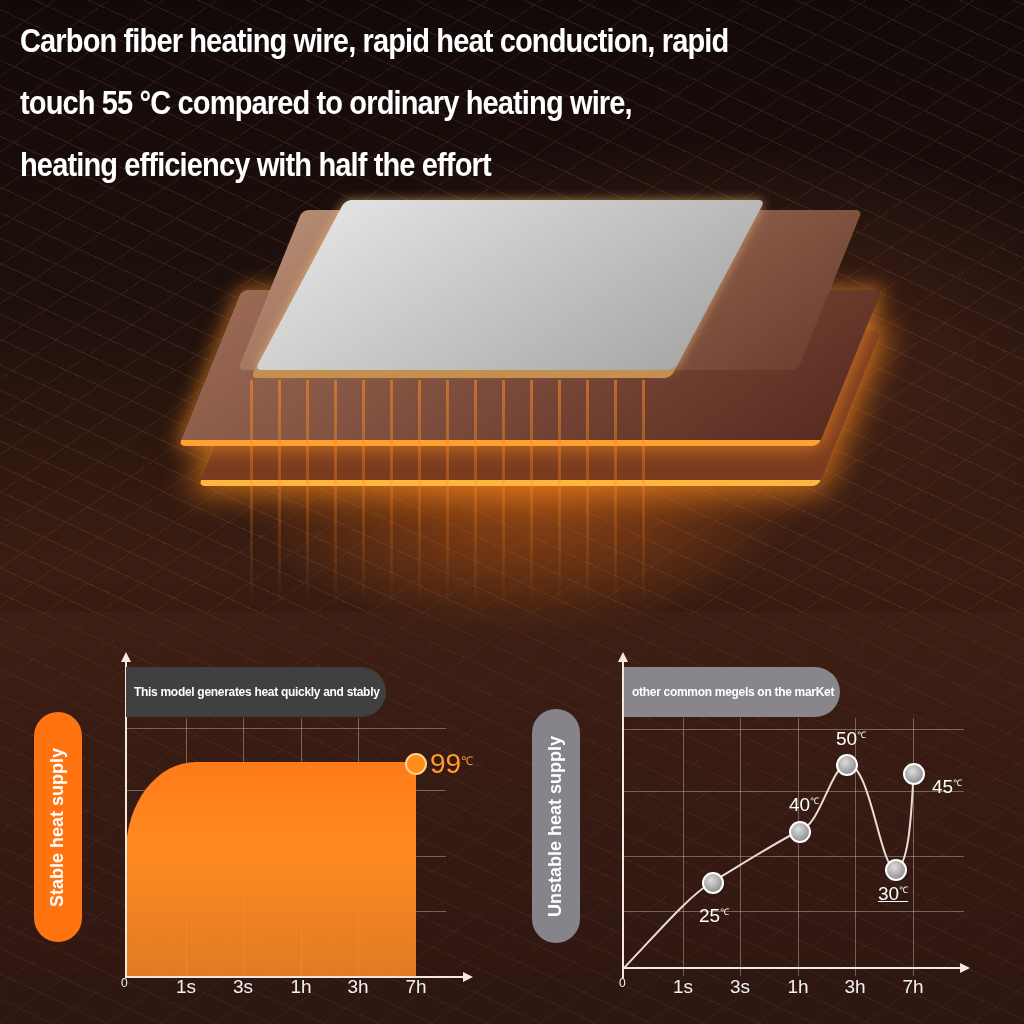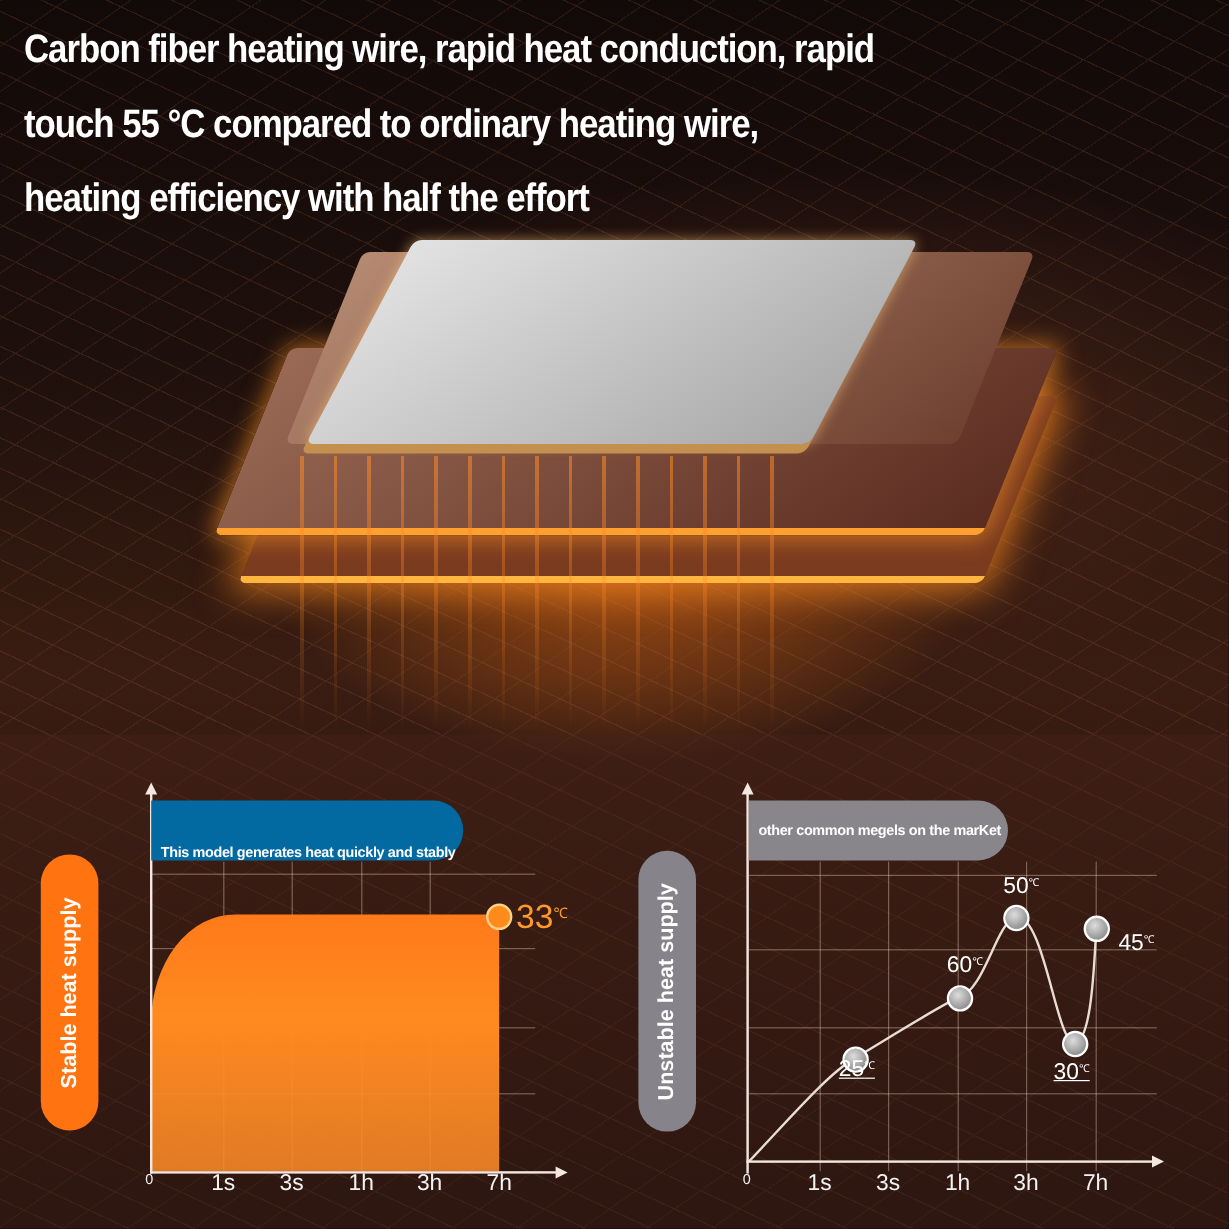--- a/index.html
+++ b/index.html
@@ -87,28 +87,28 @@
   <div class="grid-h" style="left:126px;top:790px;width:320px;"></div>
   <div class="grid-h" style="left:126px;top:856px;width:320px;"></div>
   <div class="grid-h" style="left:126px;top:911px;width:320px;"></div>
   <div class="grid-v" style="left:186px;top:718px;height:258px;"></div>
   <div class="grid-v" style="left:243px;top:718px;height:258px;"></div>
   <div class="grid-v" style="left:301px;top:718px;height:258px;"></div>
   <div class="grid-v" style="left:358px;top:718px;height:258px;"></div>
 
   <div class="area" style="left:126px;top:762px;width:290px;height:214px;"></div>
   <div class="dot-o" style="left:405px;top:753px;"></div>
-  <div class="val-o" style="left:430px;top:748px;"><span>33</span><sup>℃</sup></div>
+  <div class="val-o" style="left:430px;top:748px;"><span>99</span><sup>℃</sup></div>
 
   <div class="axis-y" style="left:125px;top:660px;height:318px;"></div>
   <div class="arrow-up" style="left:121px;top:652px;"></div>
   <div class="axis-x" style="left:125px;top:976px;width:340px;"></div>
   <div class="arrow-right" style="left:463px;top:972px;"></div>
 
-  <div class="banner" style="left:126px;top:667px;width:252px;background:#0369a1;align-items:flex-end;">
+  <div class="banner" style="left:126px;top:667px;width:252px;background:#404040;">
     <span>This model generates heat quickly and stably</span>
   </div>
 
   <div class="zero" style="left:121px;top:976px;">0</div>
   <div class="tick" style="left:186px;top:976px;">1s</div>
   <div class="tick" style="left:243px;top:976px;">3s</div>
   <div class="tick" style="left:301px;top:976px;">1h</div>
   <div class="tick" style="left:358px;top:976px;">3h</div>
   <div class="tick" style="left:416px;top:976px;">7h</div>
 </div>
@@ -130,22 +130,22 @@
   <svg class="line" width="1024" height="1024">
     <path d="M624 968 C 660 930, 690 895, 712 882 S 780 840, 799 831 C 820 826, 830 770, 846 764 C 870 760, 880 868, 895 869 C 912 870, 912 780, 914 773" fill="none" stroke="#e8dcd4" stroke-width="2"></path>
   </svg>
 
   <div class="dot-g" style="left:702px;top:872px;"></div>
   <div class="dot-g" style="left:789px;top:821px;"></div>
   <div class="dot-g" style="left:836px;top:754px;"></div>
   <div class="dot-g" style="left:885px;top:859px;"></div>
   <div class="dot-g" style="left:903px;top:763px;"></div>
 
-  <div class="val-r" style="left:699px;top:881px;text-decoration:underline;"><span>25</span><sup>℃</sup></div>
-  <div class="val-r" style="left:789px;top:794px;"><span>60</span><sup>℃</sup></div>
+  <div class="val-r" style="left:699px;top:905px;"><span>25</span><sup>℃</sup></div>
+  <div class="val-r" style="left:789px;top:794px;"><span>40</span><sup>℃</sup></div>
   <div class="val-r" style="left:836px;top:728px;"><span>50</span><sup>℃</sup></div>
   <div class="val-r" style="left:878px;top:883px;text-decoration:underline;"><span>30</span><sup>℃</sup></div>
   <div class="val-r" style="left:932px;top:776px;"><span>45</span><sup>℃</sup></div>
 
   <div class="axis-y" style="left:622px;top:660px;height:318px;"></div>
   <div class="arrow-up" style="left:618px;top:652px;"></div>
   <div class="axis-x" style="left:622px;top:967px;width:340px;"></div>
   <div class="arrow-right" style="left:960px;top:963px;"></div>
 
   <div class="banner" style="left:624px;top:667px;width:208px;background:#88868a;text-align:right;">

